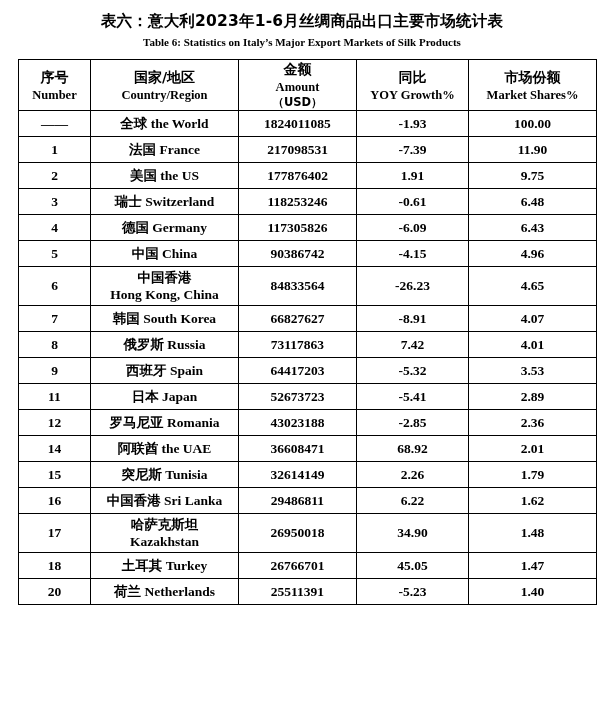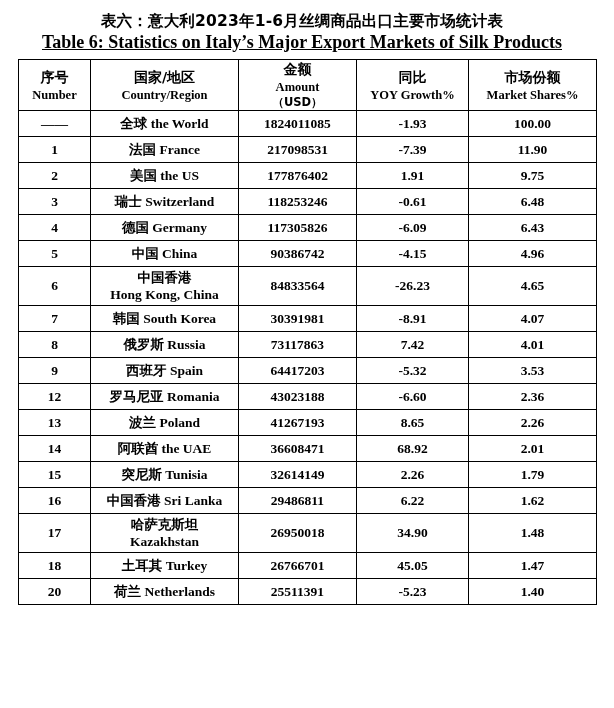--- a/index.html
+++ b/index.html
@@ -28,23 +28,22 @@
   .title-cn {
     font-family: "DejaVu Sans", "Liberation Sans", sans-serif;
     font-weight: bold;
     font-size: 15.5px;
     line-height: 22px;
     letter-spacing: 0.2px;
   }
   .title-en {
     font-family: "Liberation Serif", "DejaVu Serif", serif;
     font-weight: bold;
-    font-size: 18px;
+    font-size: 11px;
     line-height: 21px;
-    text-decoration: underline;
   }
   table.stats {
     border-collapse: collapse;
     width: 578px;
     margin: 2px auto 0 auto;
     table-layout: fixed;
   }
   table.stats th, table.stats td {
     border: 1px solid #000000;
     text-align: center;
@@ -201,51 +200,51 @@
             <div>中国香港</div>
             <div class="en">Hong Kong, China</div>
           </td>
           <td class="amount">84833564</td>
           <td class="growth">-26.23</td>
           <td class="share">4.65</td>
         </tr>
         <tr>
           <td class="num">7</td>
           <td class="country"><span>韩国</span><span class="en"> South Korea</span></td>
-          <td class="amount">30391981</td>
+          <td class="amount">66827627</td>
           <td class="growth">-8.91</td>
           <td class="share">4.07</td>
         </tr>
         <tr>
           <td class="num">8</td>
           <td class="country"><span>俄罗斯</span><span class="en"> Russia</span></td>
           <td class="amount">73117863</td>
           <td class="growth">7.42</td>
           <td class="share">4.01</td>
         </tr>
         <tr>
           <td class="num">9</td>
           <td class="country"><span>西班牙</span><span class="en"> Spain</span></td>
           <td class="amount">64417203</td>
           <td class="growth">-5.32</td>
           <td class="share">3.53</td>
         </tr>
         <tr>
+          <td class="num">11</td>
+          <td class="country"><span>日本</span><span class="en"> Japan</span></td>
+          <td class="amount">52673723</td>
+          <td class="growth">-5.41</td>
+          <td class="share">2.89</td>
+        </tr>
+        <tr>
           <td class="num">12</td>
           <td class="country"><span>罗马尼亚</span><span class="en"> Romania</span></td>
           <td class="amount">43023188</td>
-          <td class="growth">-6.60</td>
+          <td class="growth">-2.85</td>
           <td class="share">2.36</td>
-        </tr>
-        <tr>
-          <td class="num">13</td>
-          <td class="country"><span>波兰</span><span class="en"> Poland</span></td>
-          <td class="amount">41267193</td>
-          <td class="growth">8.65</td>
-          <td class="share">2.26</td>
         </tr>
         <tr>
           <td class="num">14</td>
           <td class="country"><span>阿联酋</span><span class="en"> the UAE</span></td>
           <td class="amount">36608471</td>
           <td class="growth">68.92</td>
           <td class="share">2.01</td>
         </tr>
         <tr>
           <td class="num">15</td>

